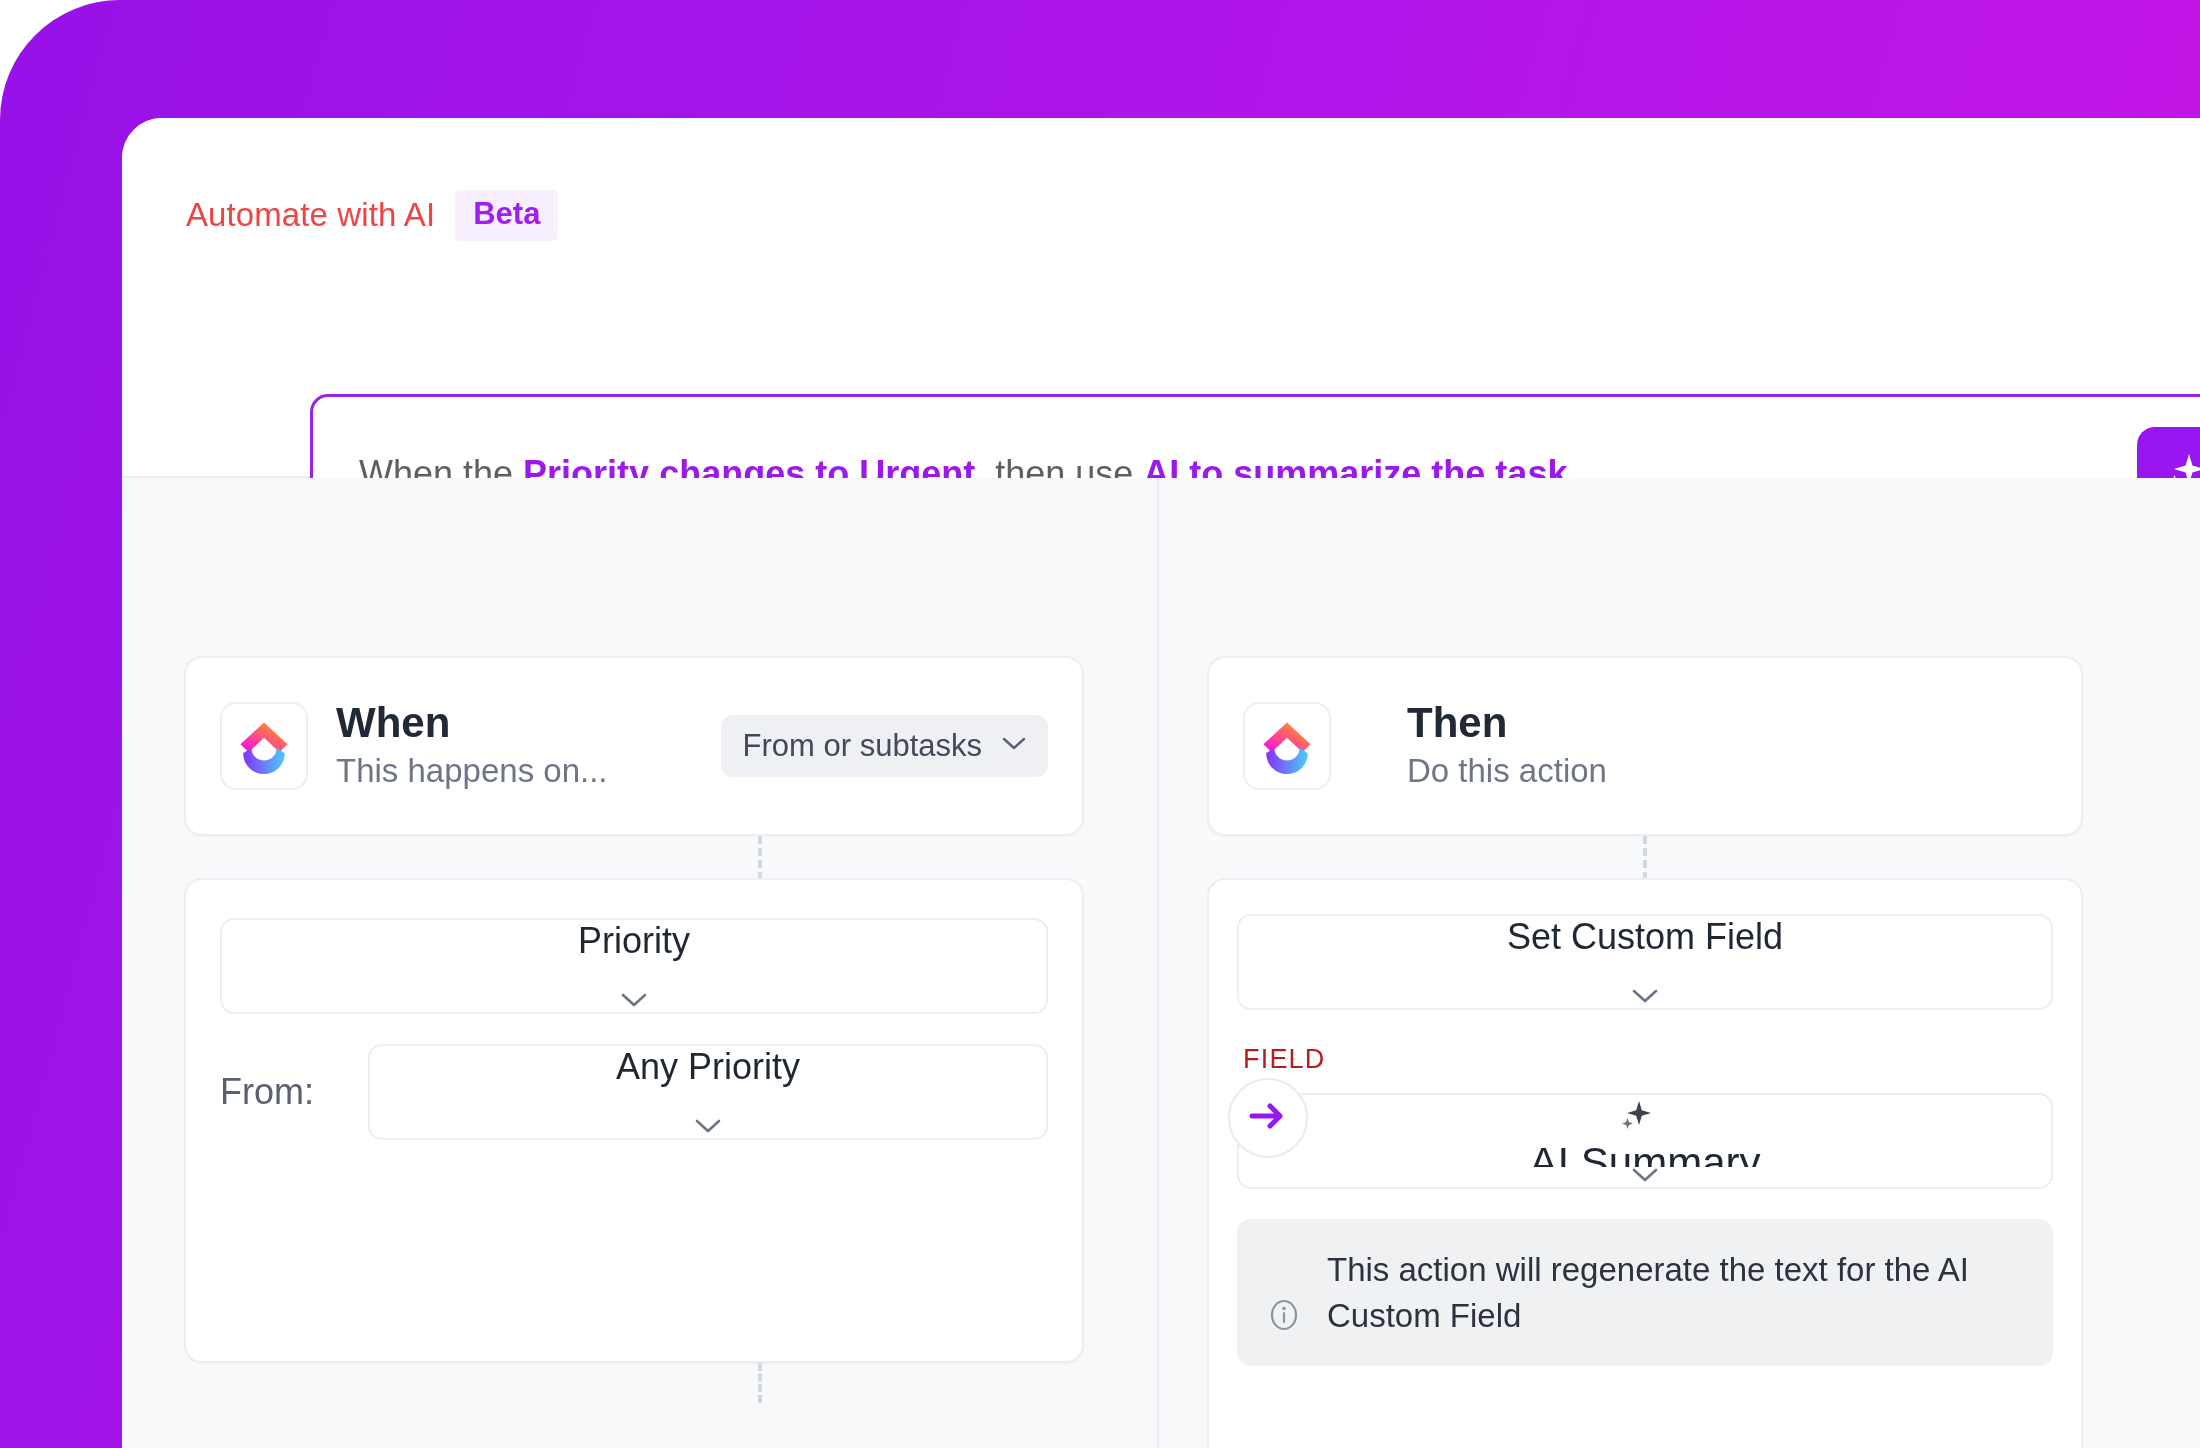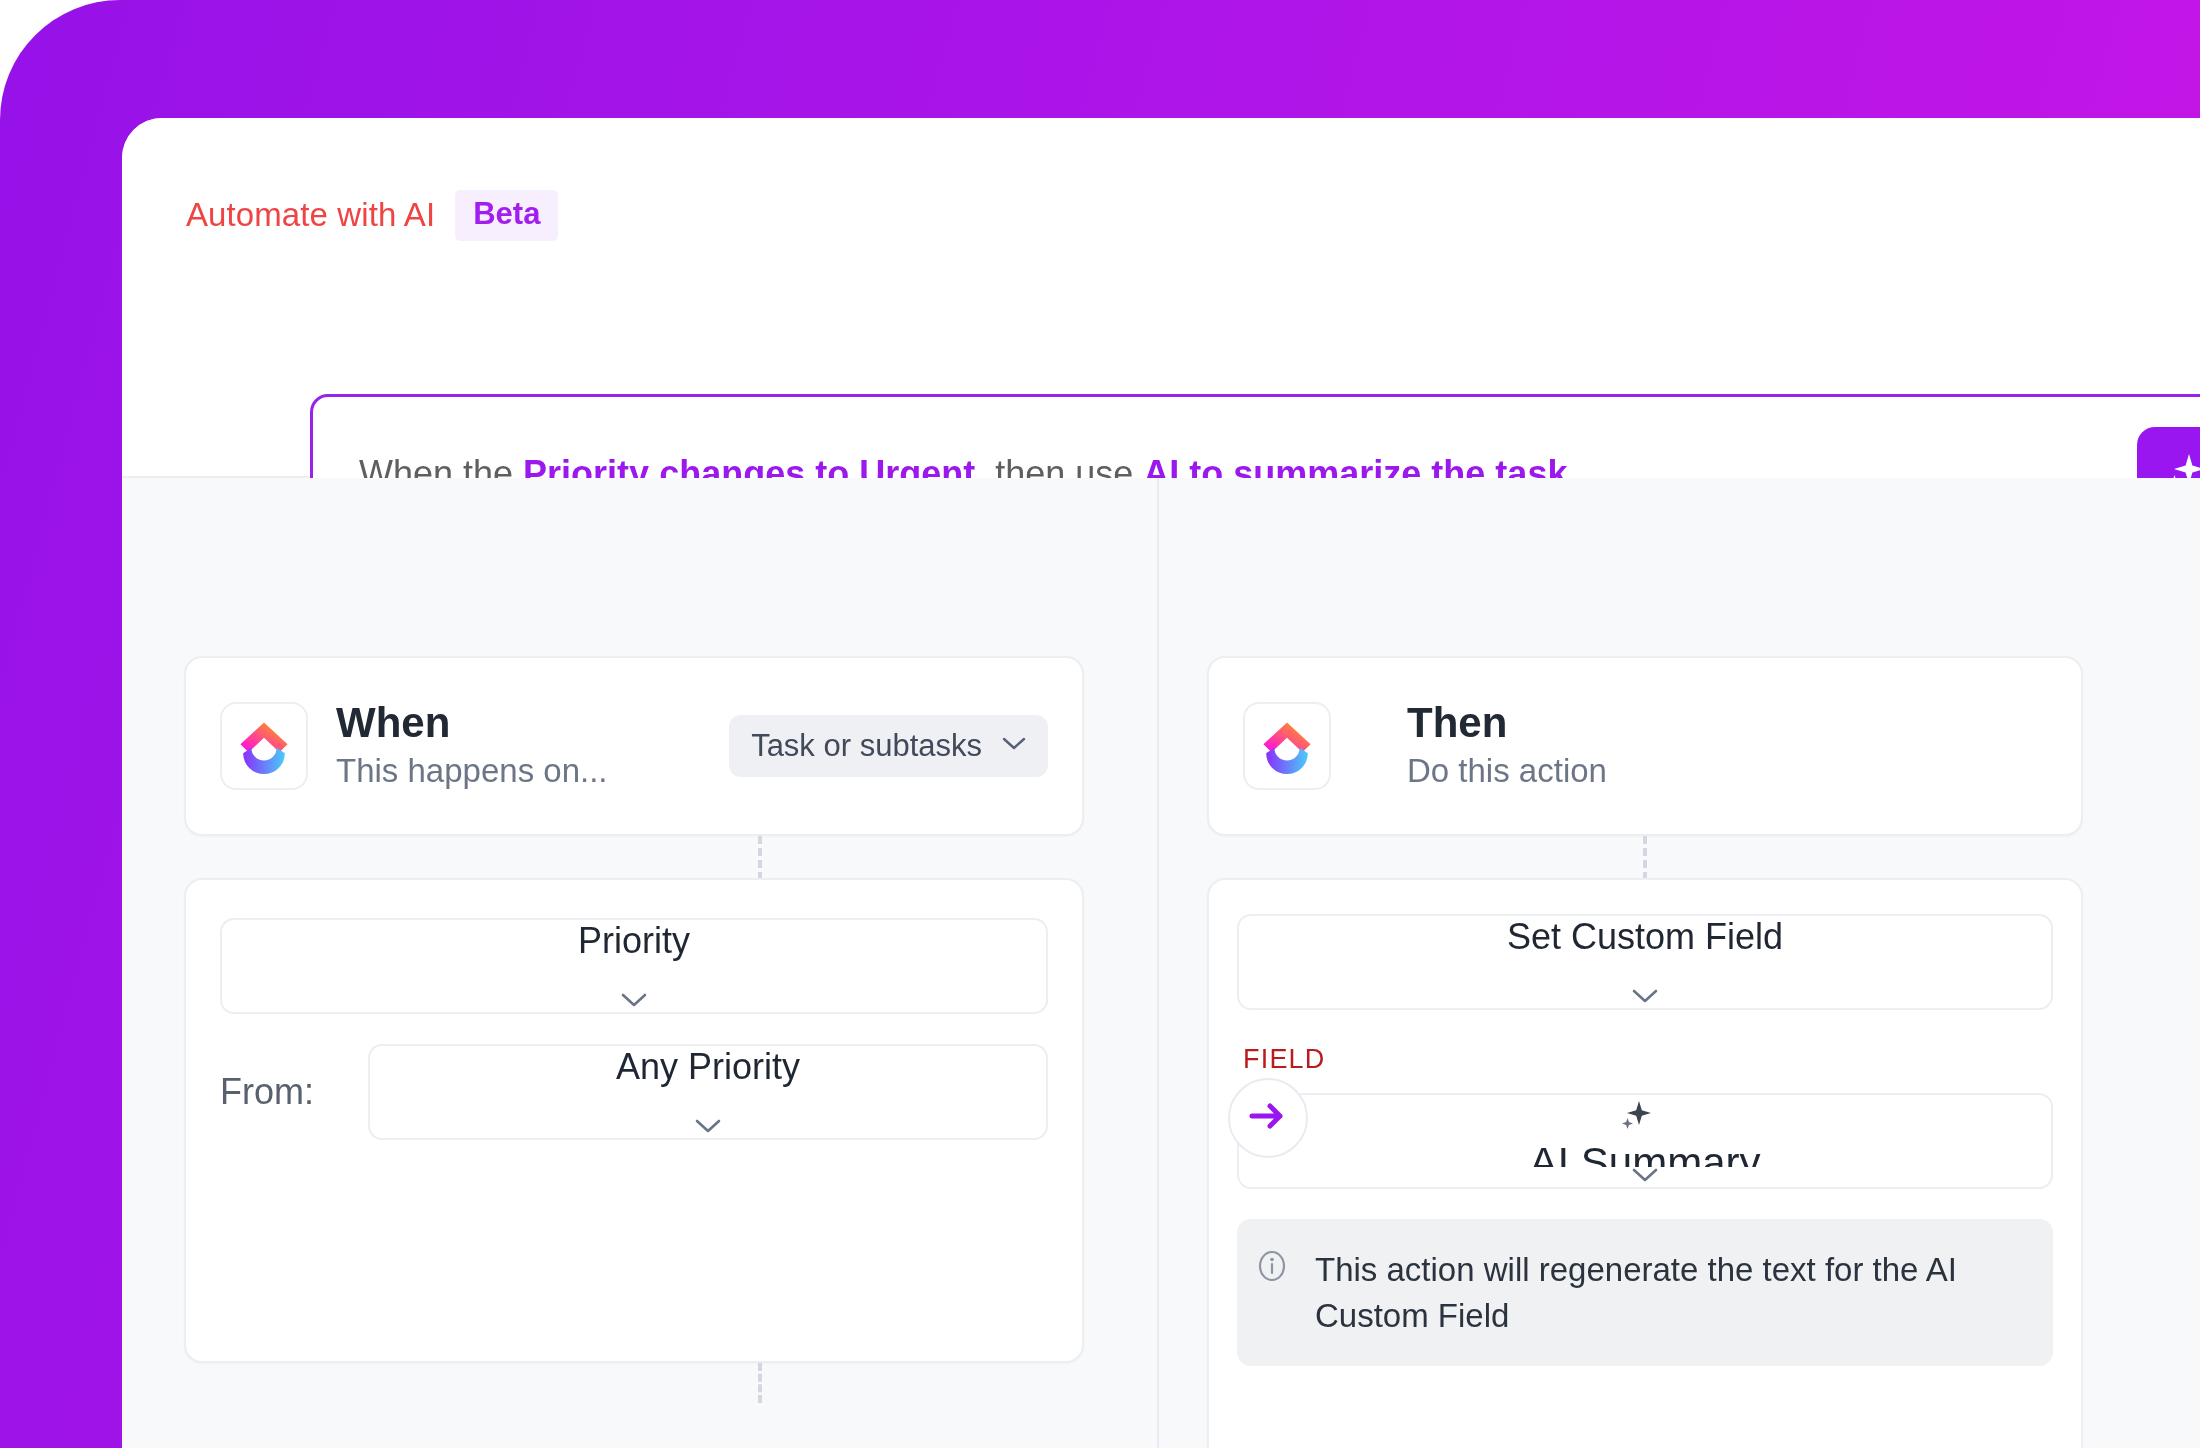--- a/index.html
+++ b/index.html
@@ -286,23 +286,23 @@
     letter-spacing: 1.2px;
     color: #b91c1c;
     margin: 34px 0 18px 6px;
   }
 
   .note-box {
     margin-top: 30px;
     background: #f0f1f3;
     border-radius: 14px;
     display: flex;
-    align-items: flex-start;
+    align-items: flex-end;
     gap: 24px;
-    padding: 28px 16px;
+    padding: 28px 28px;
   }
   .note-text {
     font-size: 33px;
     line-height: 1.38;
     color: #2b333f;
   }
 
   .flag-icon { flex: 0 0 auto; margin-right: 18px; }
   .spark-icon { flex: 0 0 auto; margin-right: 20px; }
   .info-icon { flex: 0 0 auto; }
@@ -355,21 +355,21 @@
             </defs>
             <path d="M32 6 L58 30 L49 39 L32 23 L15 39 L6 30 Z" fill="url(#cuTop1)"></path>
             <path d="M9 40 A23 23 0 0 0 55 40 L46 34 A14 14 0 0 1 18 34 Z" fill="url(#cuBot1)"></path>
           </svg>
         </span>
         <div class="head-labels">
           <div class="head-title">When</div>
           <div class="head-sub">This happens on...</div>
         </div>
         <div class="pill-select">
-          <span class="pill-label">Task or subtasks</span>
+          <span class="pill-label">From or subtasks</span>
           <span>
             <svg width="24" height="14" viewBox="0 0 24 14" aria-hidden="true">
               <path d="M2 2 L12 11 L22 2" fill="none" stroke="#56607a" stroke-width="2.4" stroke-linecap="round" stroke-linejoin="round"></path>
             </svg>
           </span>
         </div>
       </div>
 
       <div class="dash" style="left:636px; top:358px; height:44px;"></div>
 

